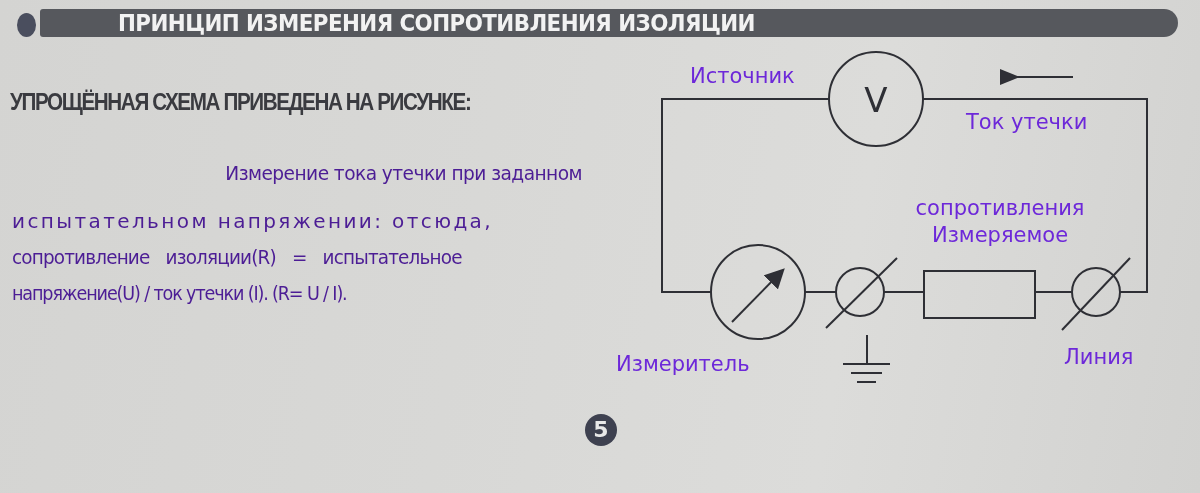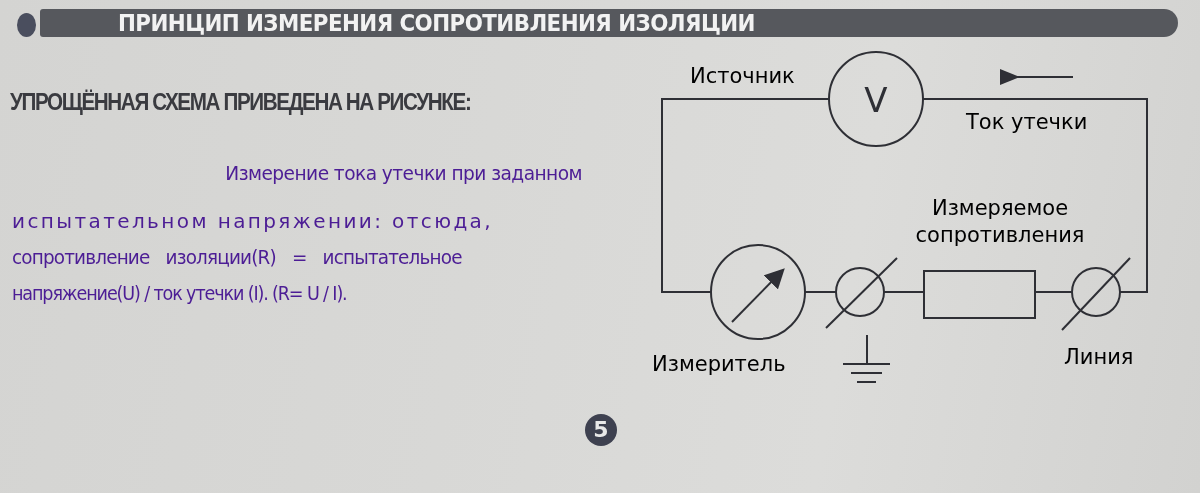--- a/index.html
+++ b/index.html
@@ -42,21 +42,21 @@
   .line3 { letter-spacing: -1.3px; transform: scaleX(0.88); transform-origin: left center; }
   .page-num {
     position: absolute; left: 585px; top: 414px; width: 32px; height: 32px;
     border-radius: 50%; background: #3e4150; color: #e8e8e8;
     font-family: "DejaVu Sans", sans-serif; font-weight: bold; font-size: 22px;
     text-align: center; line-height: 32px;
   }
   svg.diagram { position: absolute; left: 0; top: 0; }
   .lbl {
     position: absolute; font-family: "DejaVu Sans", sans-serif; font-size: 21px;
-    color: #000000; white-space: nowrap;
+    color: #6d28d9; white-space: nowrap;
   }
   .lbl-center { text-align: center; line-height: 27px; }
 </style>
 </head>
 <body>
 
 <div class="header-bullet"></div>
 <div class="header-bar"></div>
 <div class="header-title">ПРИНЦИП ИЗМЕРЕНИЯ СОПРОТИВЛЕНИЯ ИЗОЛЯЦИИ</div>
 
@@ -120,19 +120,19 @@
     <g>
       <line x1="1073" y1="77" x2="1016" y2="77" marker-end="url(#arrowhead)"></line>
     </g>
   </g>
   <text x="876" y="112" text-anchor="middle" font-family="DejaVu Sans, sans-serif" font-size="34" fill="#2e2f35">V</text>
 </svg>
 
 <div class="lbl" style="left:690px; top:64px;">Источник</div>
 <div class="lbl" style="left:966px; top:110px;">Ток утечки</div>
 <div class="lbl lbl-center" style="left:895px; top:195px; width:210px;">
+  <div>сопротивления</div>
   <div>Измеряемое</div>
-  <div>сопротивления</div>
 </div>
-<div class="lbl" style="left:652px; top:352px;">Измеритель</div>
+<div class="lbl" style="left:616px; top:352px;">Измеритель</div>
 <div class="lbl" style="left:1064px; top:345px;">Линия</div>
 
 <div class="page-num">5</div>
 
 </body></html>

